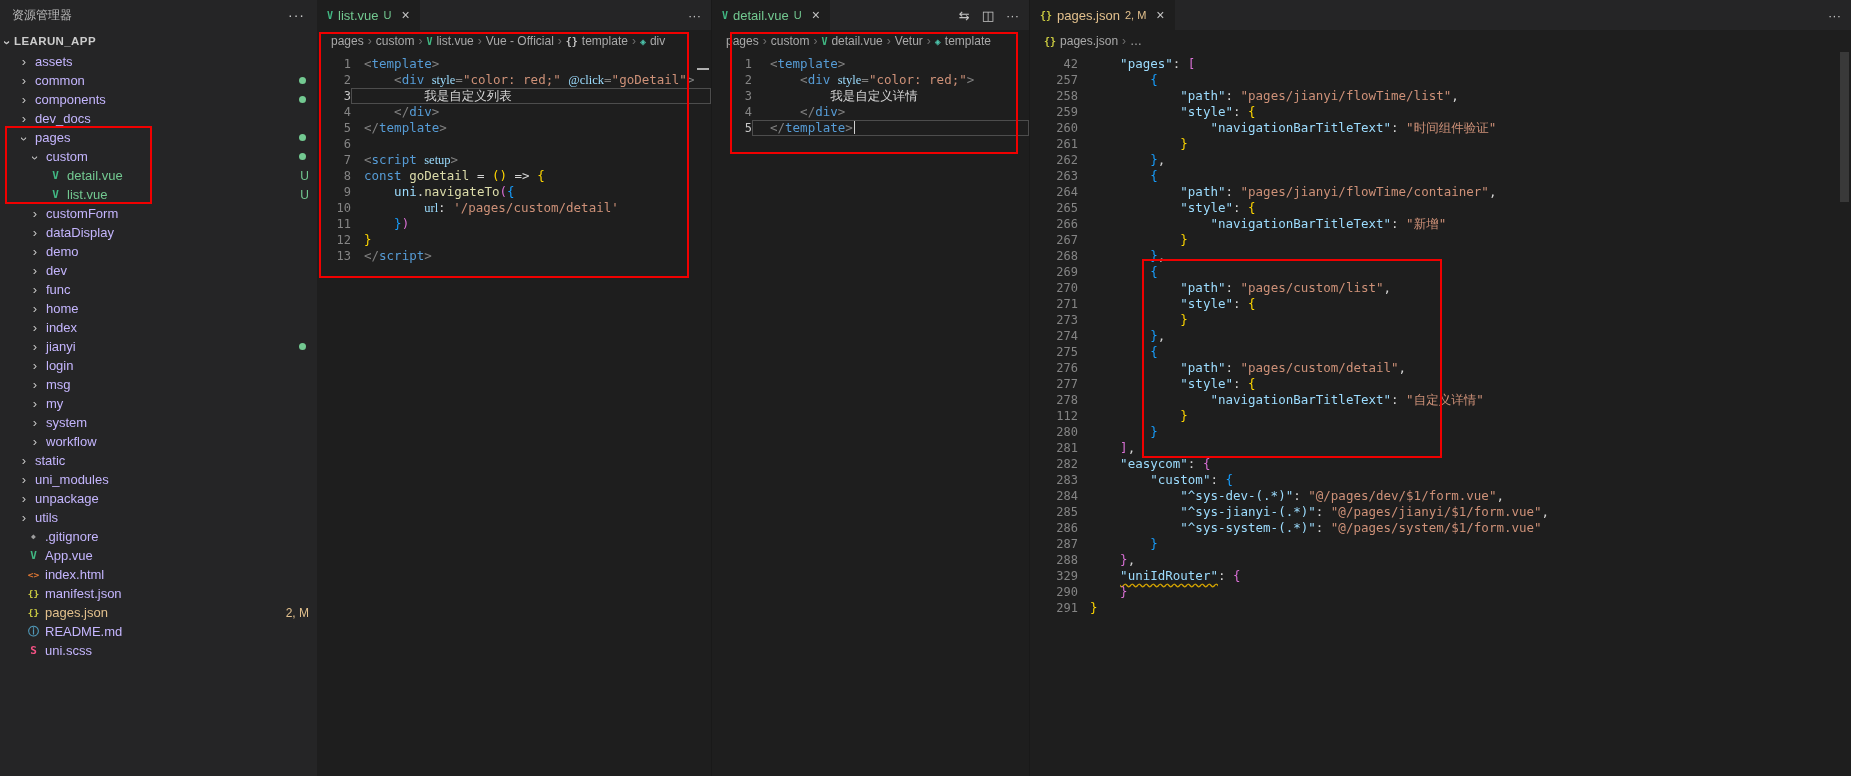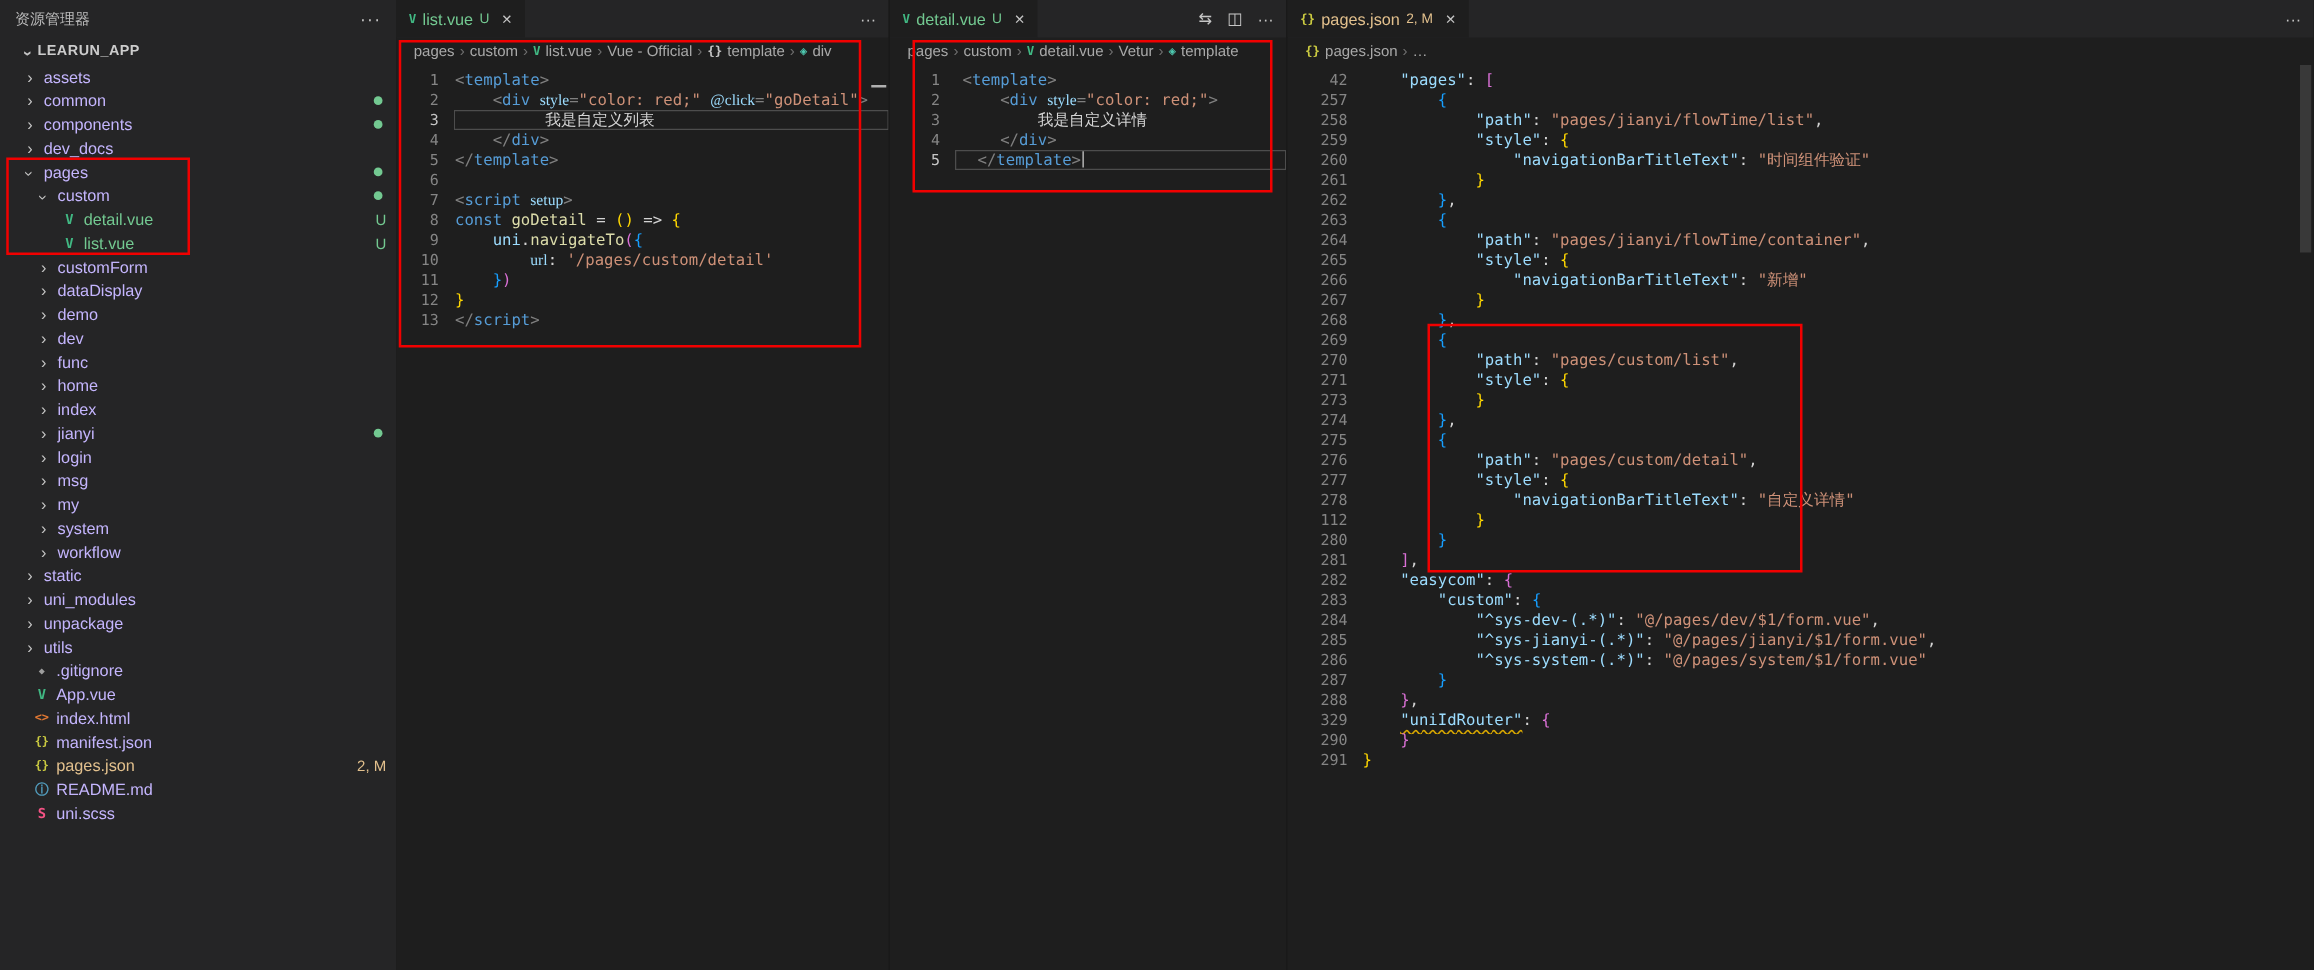--- a/index.html
+++ b/index.html
@@ -6,21 +6,21 @@
   html,body { margin:0; padding:0; background:#1e1e1e; }
   .app { width:1851px; height:776px; display:flex; overflow:hidden; position:relative;
          font-family:"Liberation Sans","DejaVu Sans",sans-serif; color:#cccccc; }
 
   
   .sidebar { width:317px; flex:none; background:#252526; position:relative; overflow:hidden; }
   .sb-header { height:30px; display:flex; align-items:center; justify-content:space-between;
                padding:0 12px; font-size:12px; color:#bbbbbb; }
   .sb-more { color:#c5c5c5; font-size:14px; letter-spacing:1px; cursor:pointer; }
   .root-row { height:22px; display:flex; align-items:center; font-weight:bold; font-size:11.5px;
-              letter-spacing:0.4px; padding-left:16px; color:#cccccc; cursor:pointer; }
+              letter-spacing:0.4px; padding-left:0; color:#cccccc; cursor:pointer; }
   .tree { position:absolute; top:52px; left:0; right:0; bottom:0; font-size:13px; }
   .tree-row { height:19px; display:flex; align-items:center; position:relative; cursor:pointer;
               padding-right:34px; white-space:nowrap; }
   .chev { display:inline-block; width:14px; flex:none; color:#c5c5c5; font-size:13px; text-align:center;
           transform-origin:45% 55%; }
   .chev.exp { transform:rotate(90deg); }
   .fi { display:inline-block; width:15px; flex:none; text-align:center; font-size:9.5px; font-weight:bold;
         font-family:"DejaVu Sans Mono",monospace; }
   .fi-vue { color:#41b883; font-size:11px; }
   .fi-json { color:#cbcb41; }
@@ -66,21 +66,21 @@
   .ci-symbol-template { color:#c5c5c5; }
   .ci-symbol-element { color:#4ec9b0; }
 
   .codewrap { flex:1; position:relative; overflow:hidden; padding-top:4px;
               font-family:"DejaVu Sans Mono","Liberation Mono",monospace; font-size:12.5px; }
   .code-line { display:flex; height:16px; line-height:16px; white-space:pre; }
   .ln { flex:none; text-align:right; color:#858585; font-size:12px; }
   .g1 .ln { width:34px; } .g2 .ln { width:40px; } .g3 .ln { width:48px; }
   .lc { flex:1; color:#d4d4d4; }
   .g1 .lc { padding-left:13px; } .g2 .lc { padding-left:18px; } .g3 .lc { padding-left:12px; }
-  .code-line.current .lc { box-shadow: inset 0 0 0 1px #4d4d4d; margin-left: 12px; }
+  .code-line.current .lc { box-shadow: inset 0 0 0 1px #4d4d4d; }
   .code-line.current .ln { color:#c6c6c6; }
 
   .tk-p { color:#808080; }
   .tk-tag { color:#569cd6; }
   .tk-attr { color:#9cdcfe;font-family:Liberation Serif, serif; }
   .tk-str { color:#ce9178; }
   .tk-kw { color:#569cd6; }
   .tk-fn { color:#dcdcaa; }
   .tk-txt { color:#d4d4d4; }
   .tk-var { color:#9cdcfe; }

